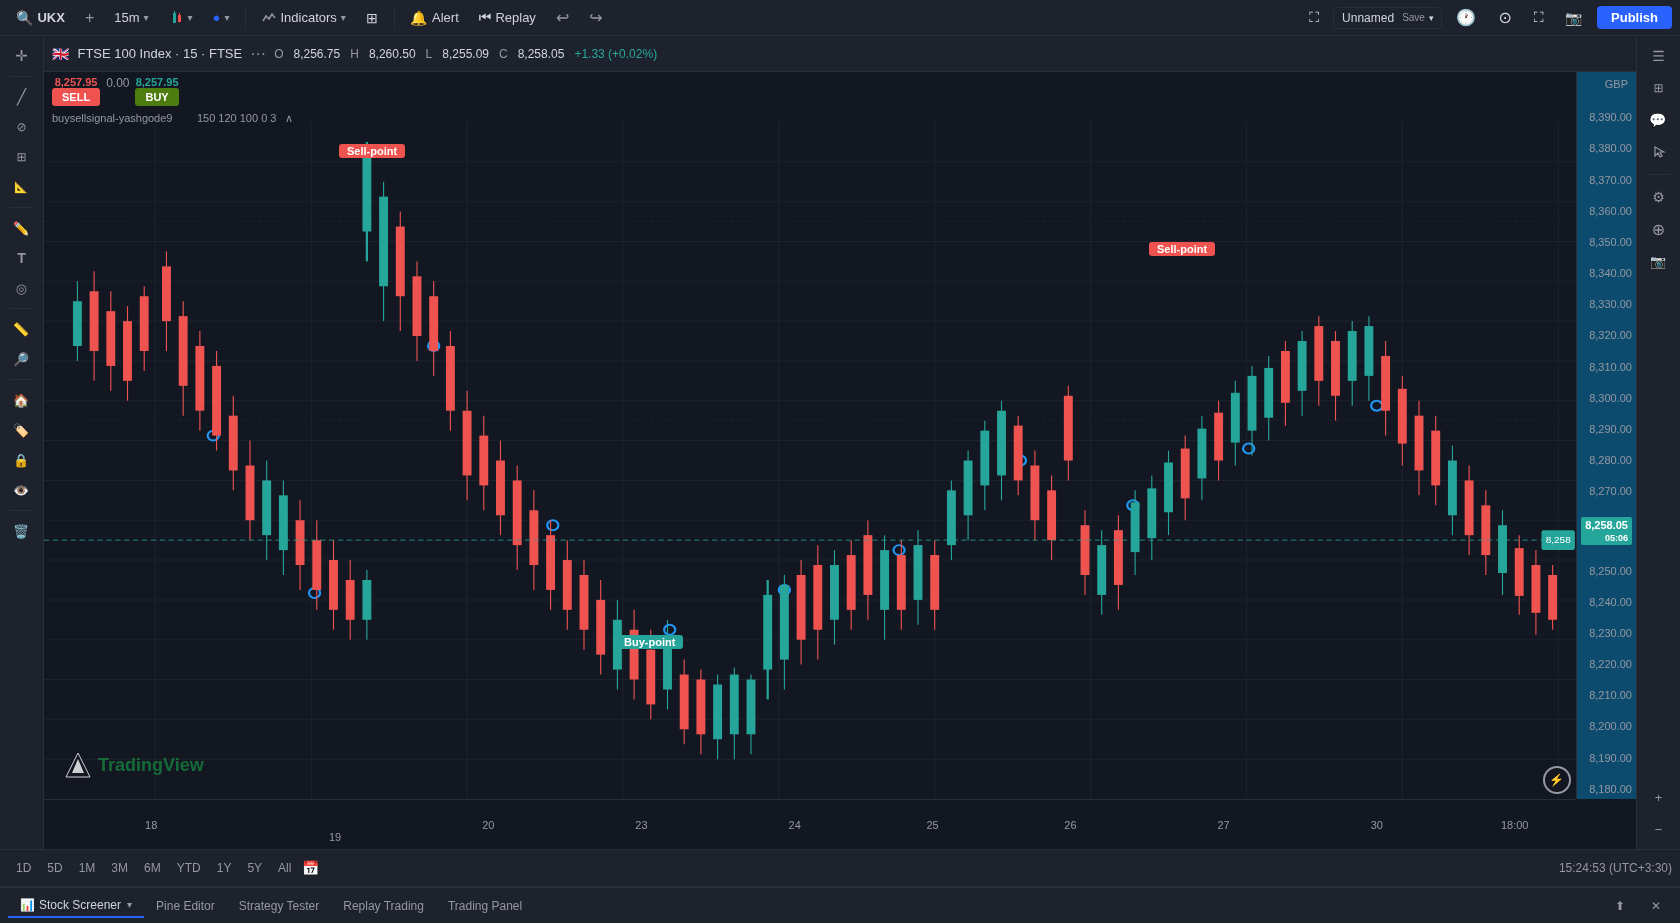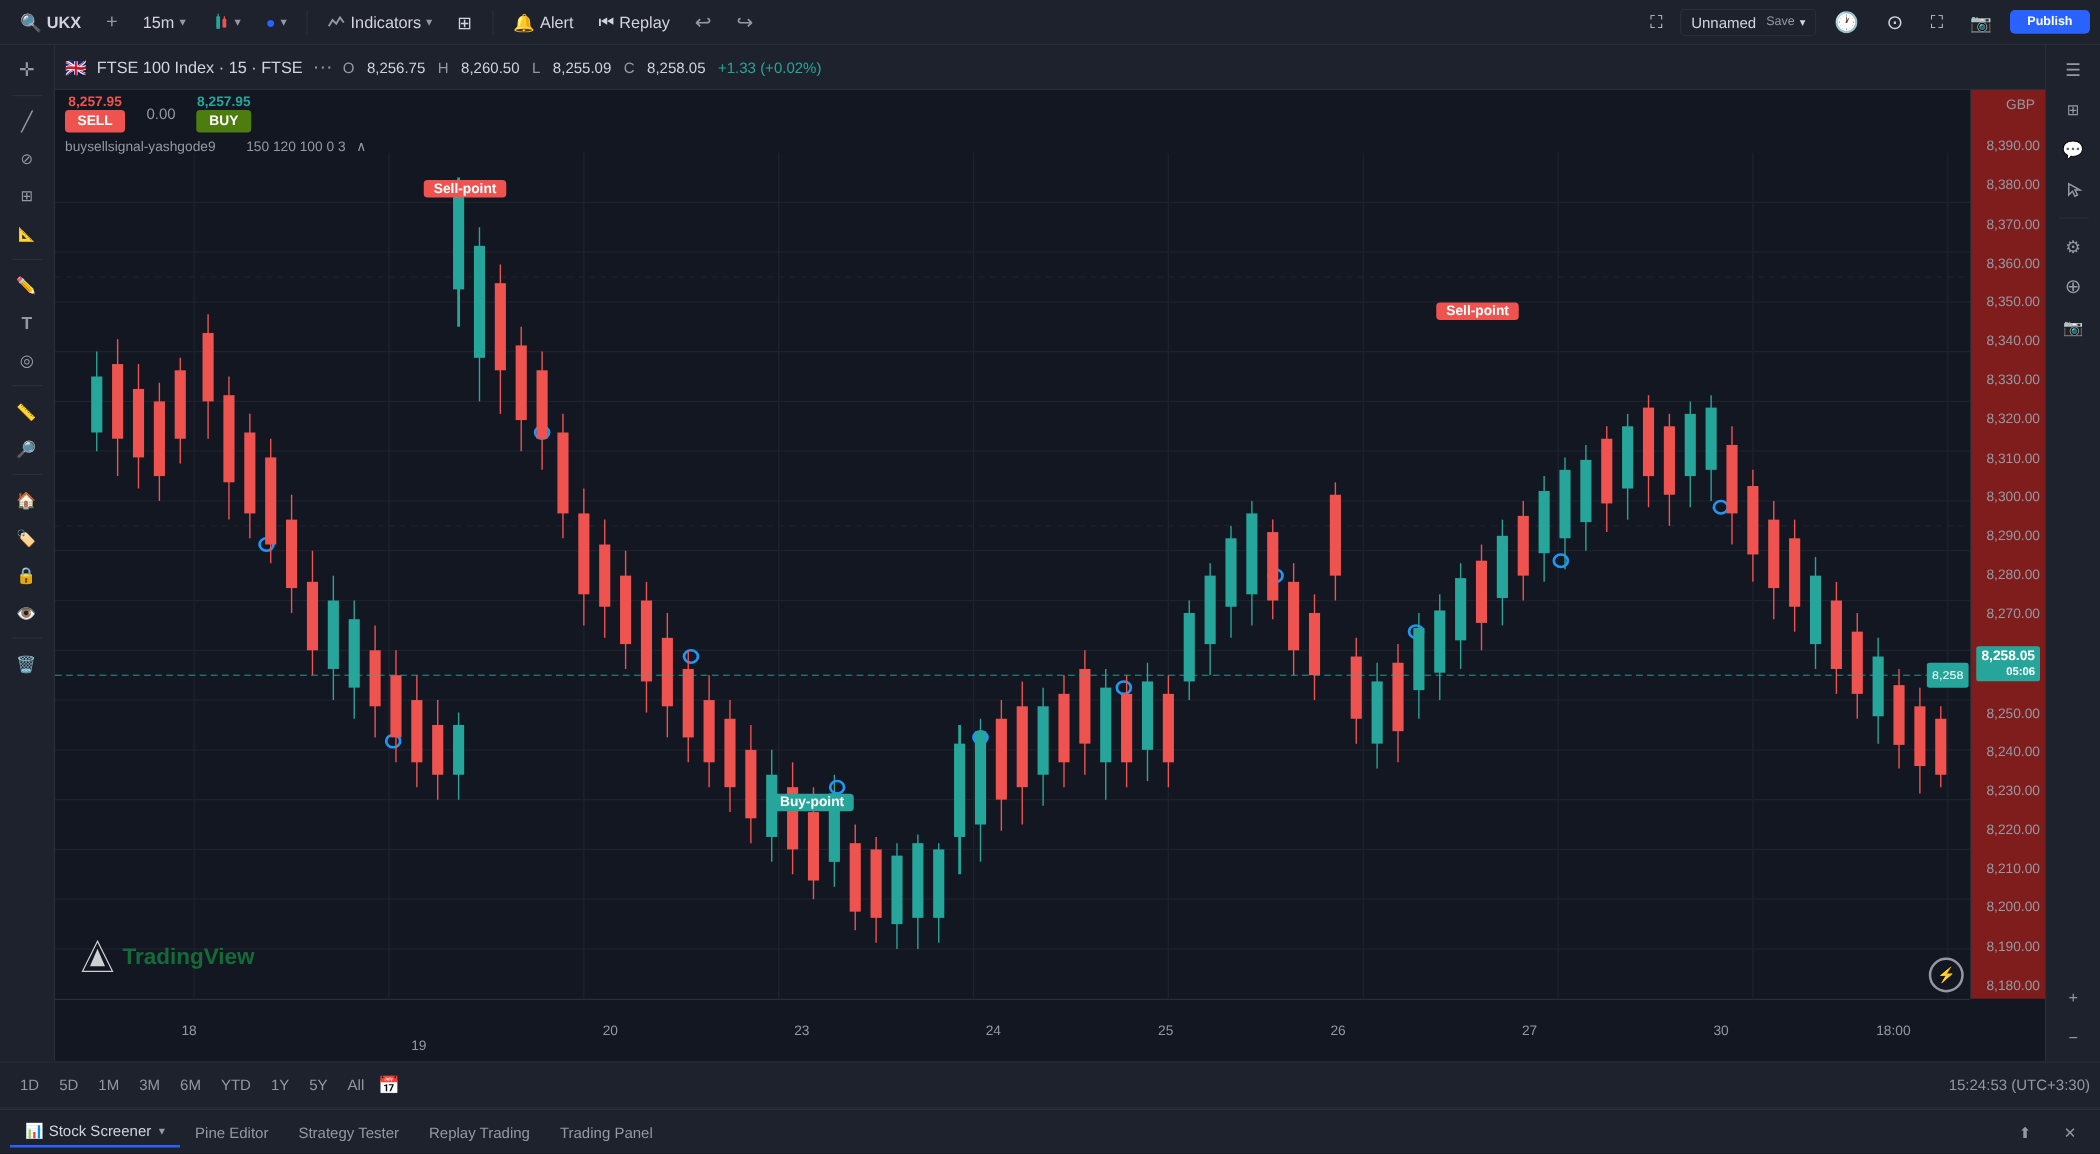--- a/index.html
+++ b/index.html
@@ -18,21 +18,21 @@
     .toolbar-btn {
       display: flex; align-items: center; gap: 4px;
       padding: 4px 8px; border-radius: 4px;
       background: transparent; border: none; color: #d1d4dc;
       font-size: 13px; cursor: pointer; white-space: nowrap;
     }
     .toolbar-sep { width: 1px; height: 20px; background: #2a2e39; margin: 0 4px; }
     .publish-btn {
       background: #2962ff; color: #fff;
       padding: 4px 14px; border-radius: 4px;
-      border: none; font-size: 10px; font-weight: 600; cursor: pointer;
+      border: none; font-size: 13px; font-weight: 600; cursor: pointer;
       margin-left: auto;
     }
     .top-right-controls {
       display: flex; align-items: center; gap: 6px; margin-left: auto;
     }
     .unnamed-btn {
       display: flex; align-items: center; gap: 4px;
       background: #1e222d; border: 1px solid #2a2e39;
       border-radius: 4px; padding: 3px 8px; color: #d1d4dc;
       font-size: 12px; cursor: pointer;
@@ -116,21 +116,21 @@
       position: absolute;
       top: 36px; left: 0; right: 60px; bottom: 50px;
       width: calc(100% - 60px);
       height: calc(100% - 86px);
     }
 
     
     #price-axis {
       position: absolute;
       right: 0; top: 36px; width: 60px; bottom: 50px;
-      background: #7f1d1d;
+      background: #0c4a6e;
       border-left: 1px solid #2a2e39;
       display: flex; flex-direction: column; justify-content: space-between;
       padding: 4px 4px;
     }
     .price-tick {
       font-size: 11px; color: #9598a1; text-align: right;
       line-height: 1;
     }
     .price-current {
       background: #26a69a; color: #fff;
@@ -321,21 +321,21 @@
       <span style="color:#9598a1;">H</span>
       <span class="ohlc-val">8,260.50</span>
       <span style="color:#9598a1;">L</span>
       <span class="ohlc-val">8,255.09</span>
       <span style="color:#9598a1;">C</span>
       <span class="ohlc-val">8,258.05</span>
       <span class="change-pos">+1.33 (+0.02%)</span>
     </div>
   </div>
 
-  <div style="position:absolute;top:36px;left:8px;display:flex;align-items:center;gap:17px;z-index:4;padding:4px 0;">
+  <div style="position:absolute;top:36px;left:8px;display:flex;align-items:flex-start;gap:6px;z-index:4;padding:4px 0;">
     <div style="display:flex;flex-direction:column;align-items:center;">
       <span style="font-size:11px;color:#ef5350;font-weight:600;">8,257.95</span>
       <button class="sell-btn">SELL</button>
     </div>
     <span style="font-size:12px;color:#9598a1;">0.00</span>
     <div style="display:flex;flex-direction:column;align-items:center;">
       <span style="font-size:11px;color:#26a69a;font-weight:600;">8,257.95</span>
       <button class="buy-btn">BUY</button>
     </div>
   </div>

